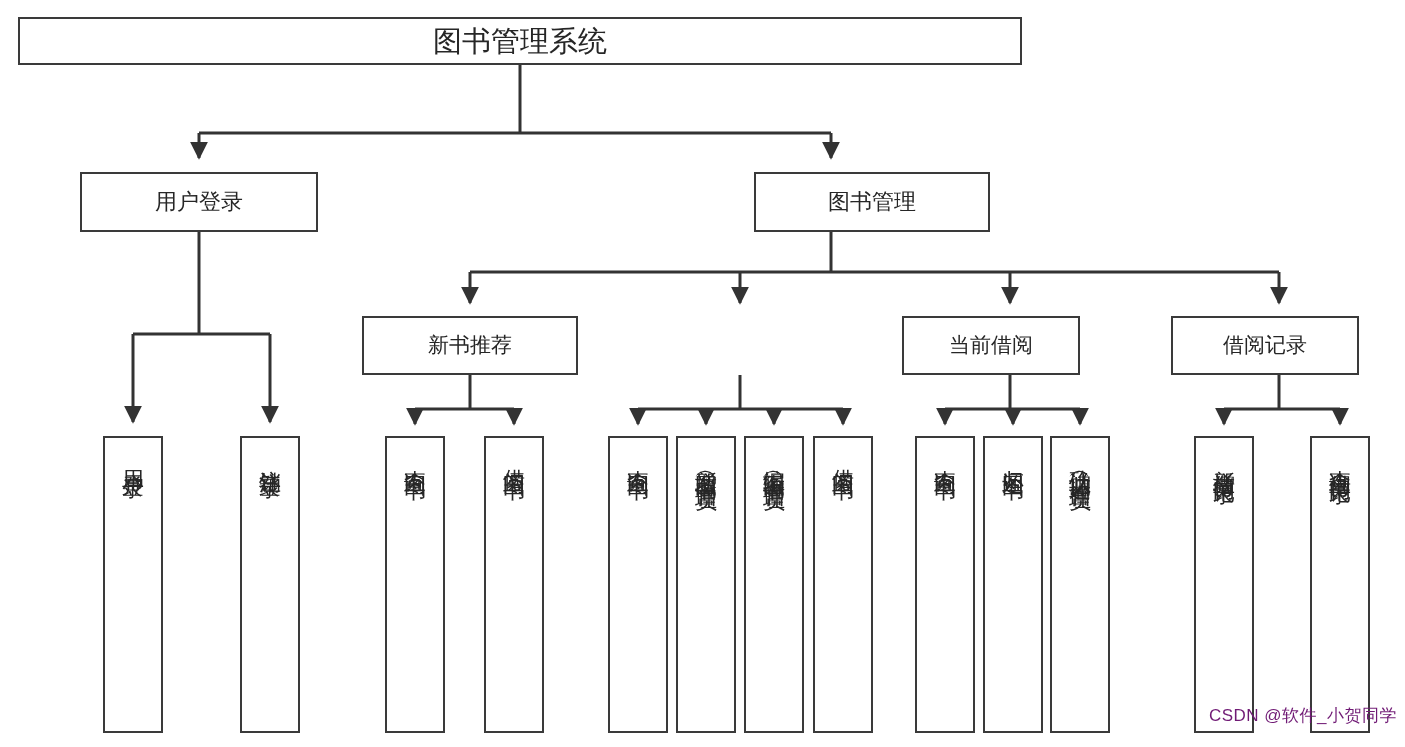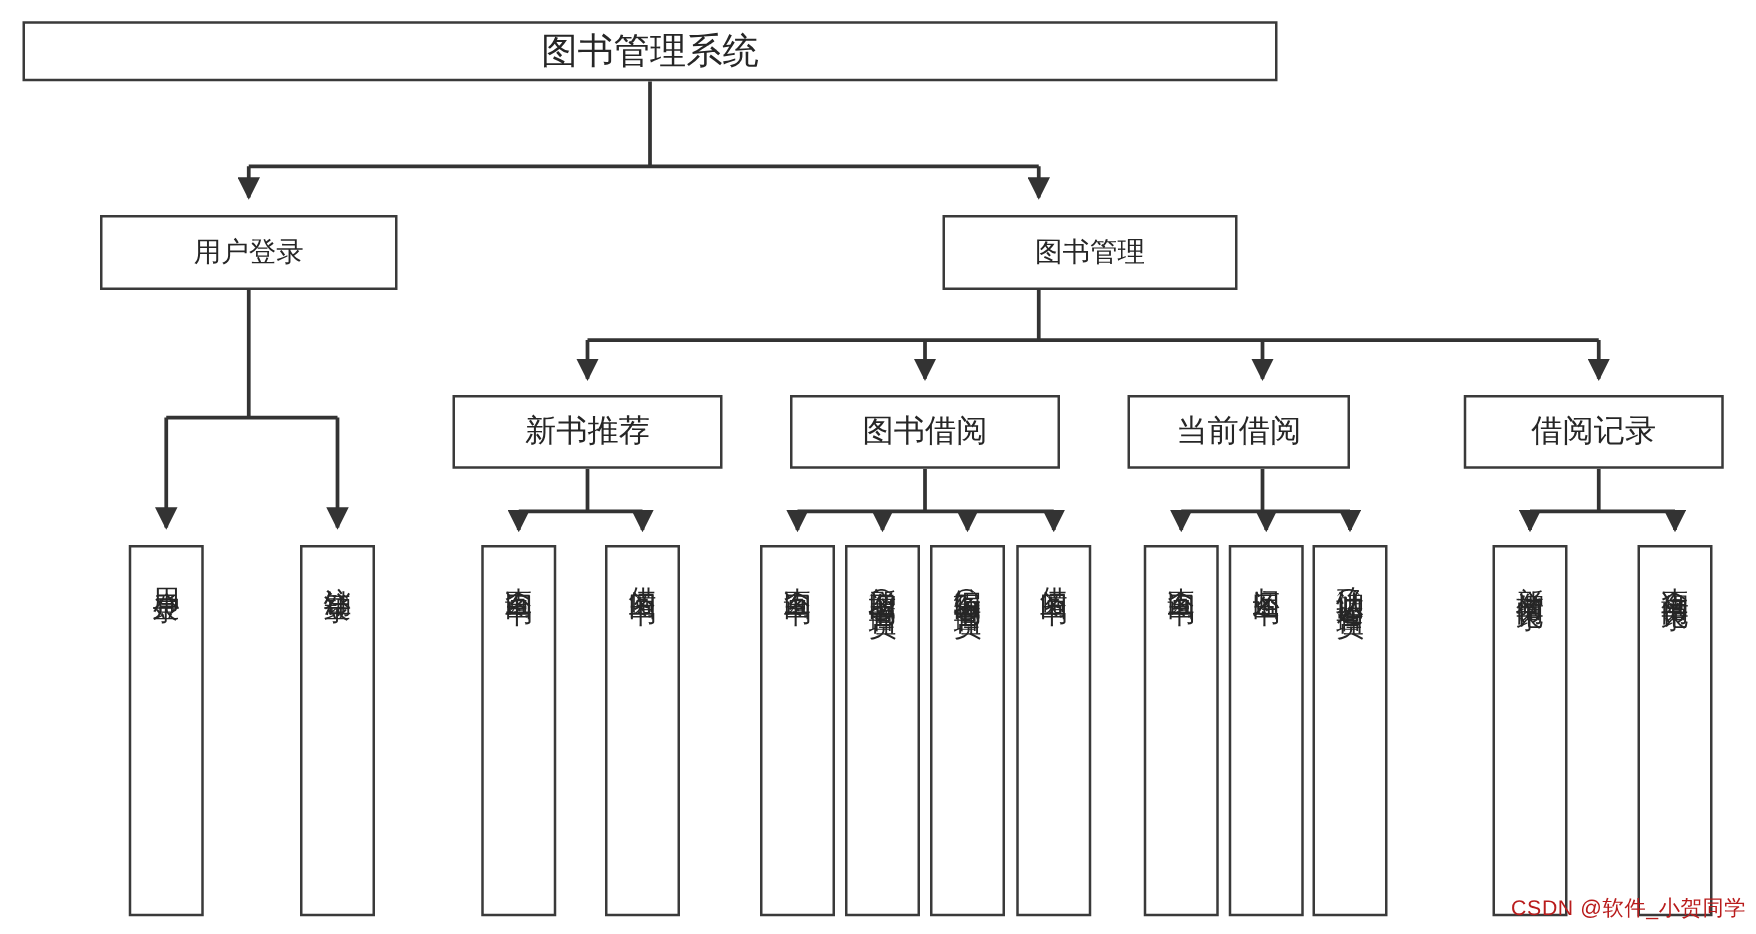--- a/index.html
+++ b/index.html
@@ -32,42 +32,42 @@
   }
   .node-label{
     display:block;
     text-align:center;
     color:#262626;
     line-height:1.25;
     white-space:nowrap;
   }
   .node.root .node-label{ font-size:29px; }
   .node.lvl1 .node-label{ font-size:22px; }
-  .node.lvl2 .node-label{ font-size:25px; }
+  .node.lvl2 .node-label{ font-size:21px; }
 
   
   .node.leaf{
     align-items:flex-start;
     justify-content:center;
     padding-top:14px;
   }
   .node.leaf .node-label{
     writing-mode:vertical-rl;
     text-orientation:upright;
     font-size:22px;
     letter-spacing:3px;
     white-space:nowrap;
     line-height:1;
   }
   .watermark{
     position:absolute;
     right:8px;
-    bottom:9px;
+    bottom:20px;
     font-size:17px;
-    color:#b91c1c;
+    color:#701a75;
     z-index:5;
     white-space:nowrap;
     letter-spacing:0.5px;
   }
 </style>
 </head>
 <body>
 
 <div id="canvas">
 
@@ -128,27 +128,24 @@
   <div class="node lvl1" style="left:80px; top:172px; width:238px; height:60px;">
     <span class="node-label">用户登录</span>
   </div>
   <div class="node lvl1" style="left:754px; top:172px; width:236px; height:60px;">
     <span class="node-label">图书管理</span>
   </div>
 
   <div class="node lvl2" style="left:362px; top:316px; width:216px; height:59px;">
     <span class="node-label">新书推荐</span>
   </div>
-  <div class="node lvl2" style="left:632px; top:316px; width:216px; height:59px;">
-    <span class="node-label">图书借阅</span>
-  </div>
   <div class="node lvl2" style="left:902px; top:316px; width:178px; height:59px;">
     <span class="node-label">当前借阅</span>
   </div>
-  <div class="node lvl2" style="left:1171px; top:316px; width:208px; height:59px;">
+  <div class="node lvl2" style="left:1171px; top:316px; width:188px; height:59px;">
     <span class="node-label">借阅记录</span>
   </div>
 
   <div class="node leaf" style="left:103px; top:436px; width:60px; height:297px;">
     <span class="node-label">用户登录</span>
   </div>
   <div class="node leaf" style="left:240px; top:436px; width:60px; height:297px;">
     <span class="node-label">注销登录</span>
   </div>
 

